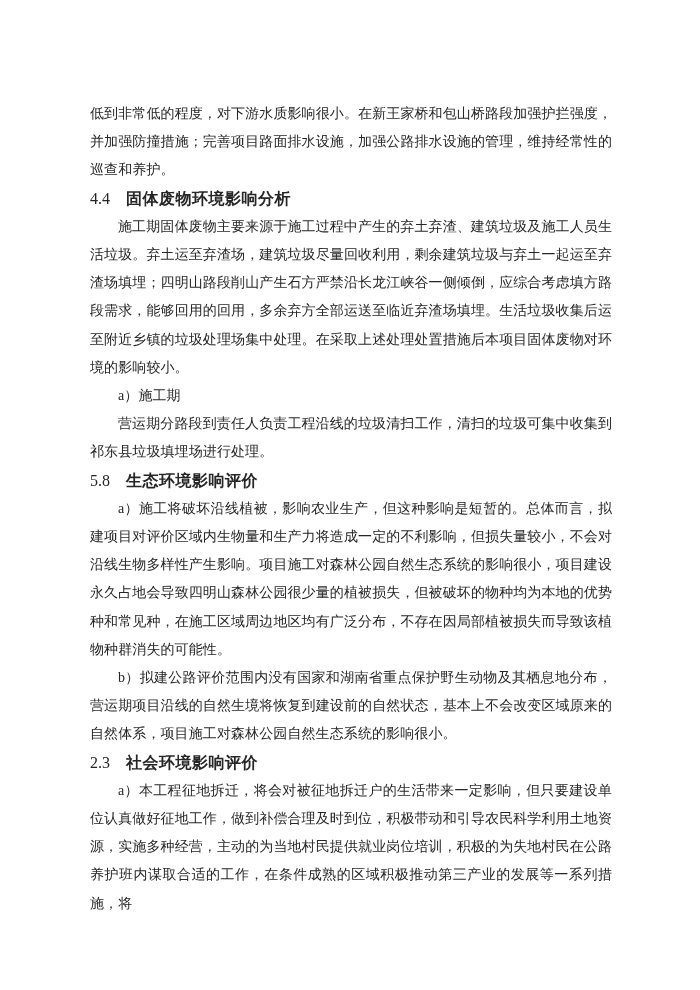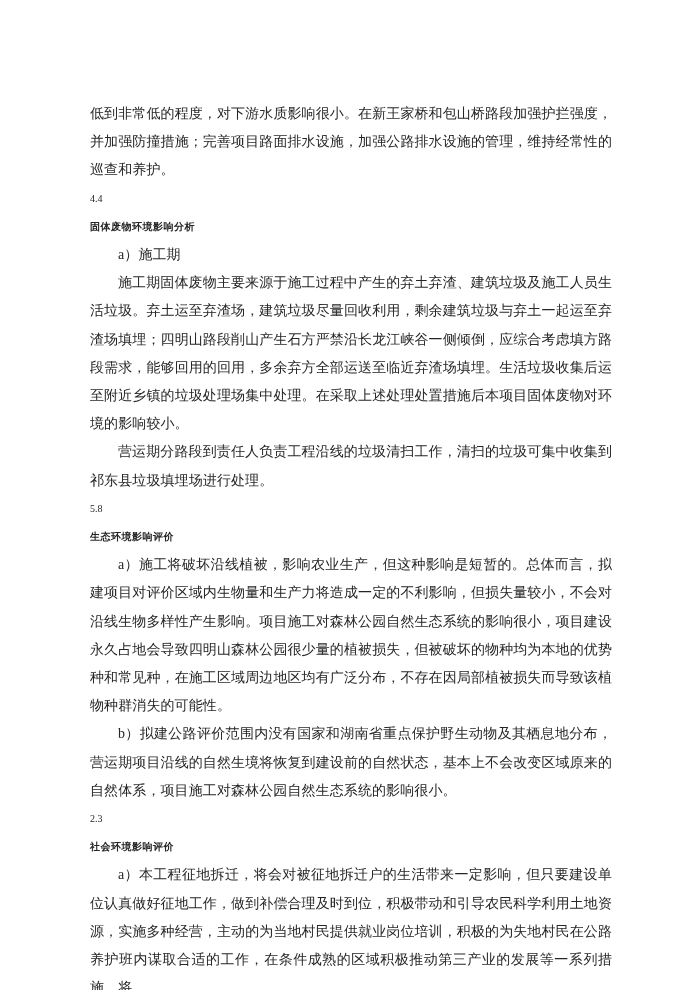--- a/index.html
+++ b/index.html
@@ -29,23 +29,22 @@
     text-indent: 2em;
     letter-spacing: 0.1px;
   }
   .para.cont {
     text-indent: 0;
   }
   .sec {
     margin: 0;
     display: flex;
     align-items: baseline;
-    font-size: 10px;
+    font-size: 16px;
     line-height: 28.2px;
-    flex-direction: column;
   }
   .sec .hnum {
     font-family: "Liberation Serif", "DejaVu Serif", serif;
     font-weight: normal;
     margin-right: 16px;
   }
   .sec .htitle {
     font-family: Liberation Sans, sans-serif;
     font-weight: bold;
     letter-spacing: 0.5px;
@@ -56,23 +55,23 @@
 
 <div class="page">
 
   <p class="para cont">低到非常低的程度，对下游水质影响很小。在新王家桥和包山桥路段加强护拦强度，并加强防撞措施；完善项目路面排水设施，加强公路排水设施的管理，维持经常性的巡查和养护。</p>
 
   <h2 class="sec">
     <span class="hnum">4.4</span>
     <span class="htitle">固体废物环境影响分析</span>
   </h2>
 
+  <p class="para">施工期固体废物主要来源于施工过程中产生的弃土弃渣、建筑垃圾及施工人员生活垃圾。弃土运至弃渣场，建筑垃圾尽量回收利用，剩余建筑垃圾与弃土一起运至弃渣场填埋；四明山路段削山产生石方严禁沿长龙江峡谷一侧倾倒，应综合考虑填方路段需求，能够回用的回用，多余弃方全部运送至临近弃渣场填埋。生活垃圾收集后运至附近乡镇的垃圾处理场集中处理。在采取上述处理处置措施后本项目固体废物对环境的影响较小。</p>
+
   <p class="para">a）施工期</p>
-
-  <p class="para">施工期固体废物主要来源于施工过程中产生的弃土弃渣、建筑垃圾及施工人员生活垃圾。弃土运至弃渣场，建筑垃圾尽量回收利用，剩余建筑垃圾与弃土一起运至弃渣场填埋；四明山路段削山产生石方严禁沿长龙江峡谷一侧倾倒，应综合考虑填方路段需求，能够回用的回用，多余弃方全部运送至临近弃渣场填埋。生活垃圾收集后运至附近乡镇的垃圾处理场集中处理。在采取上述处理处置措施后本项目固体废物对环境的影响较小。</p>
 
 
   <p class="para">营运期分路段到责任人负责工程沿线的垃圾清扫工作，清扫的垃圾可集中收集到祁东县垃圾填埋场进行处理。</p>
 
   <h2 class="sec">
     <span class="hnum">5.8</span>
     <span class="htitle">生态环境影响评价</span>
   </h2>
 
   <p class="para">a）施工将破坏沿线植被，影响农业生产，但这种影响是短暂的。总体而言，拟建项目对评价区域内生物量和生产力将造成一定的不利影响，但损失量较小，不会对沿线生物多样性产生影响。项目施工对森林公园自然生态系统的影响很小，项目建设永久占地会导致四明山森林公园很少量的植被损失，但被破坏的物种均为本地的优势种和常见种，在施工区域周边地区均有广泛分布，不存在因局部植被损失而导致该植物种群消失的可能性。</p>

